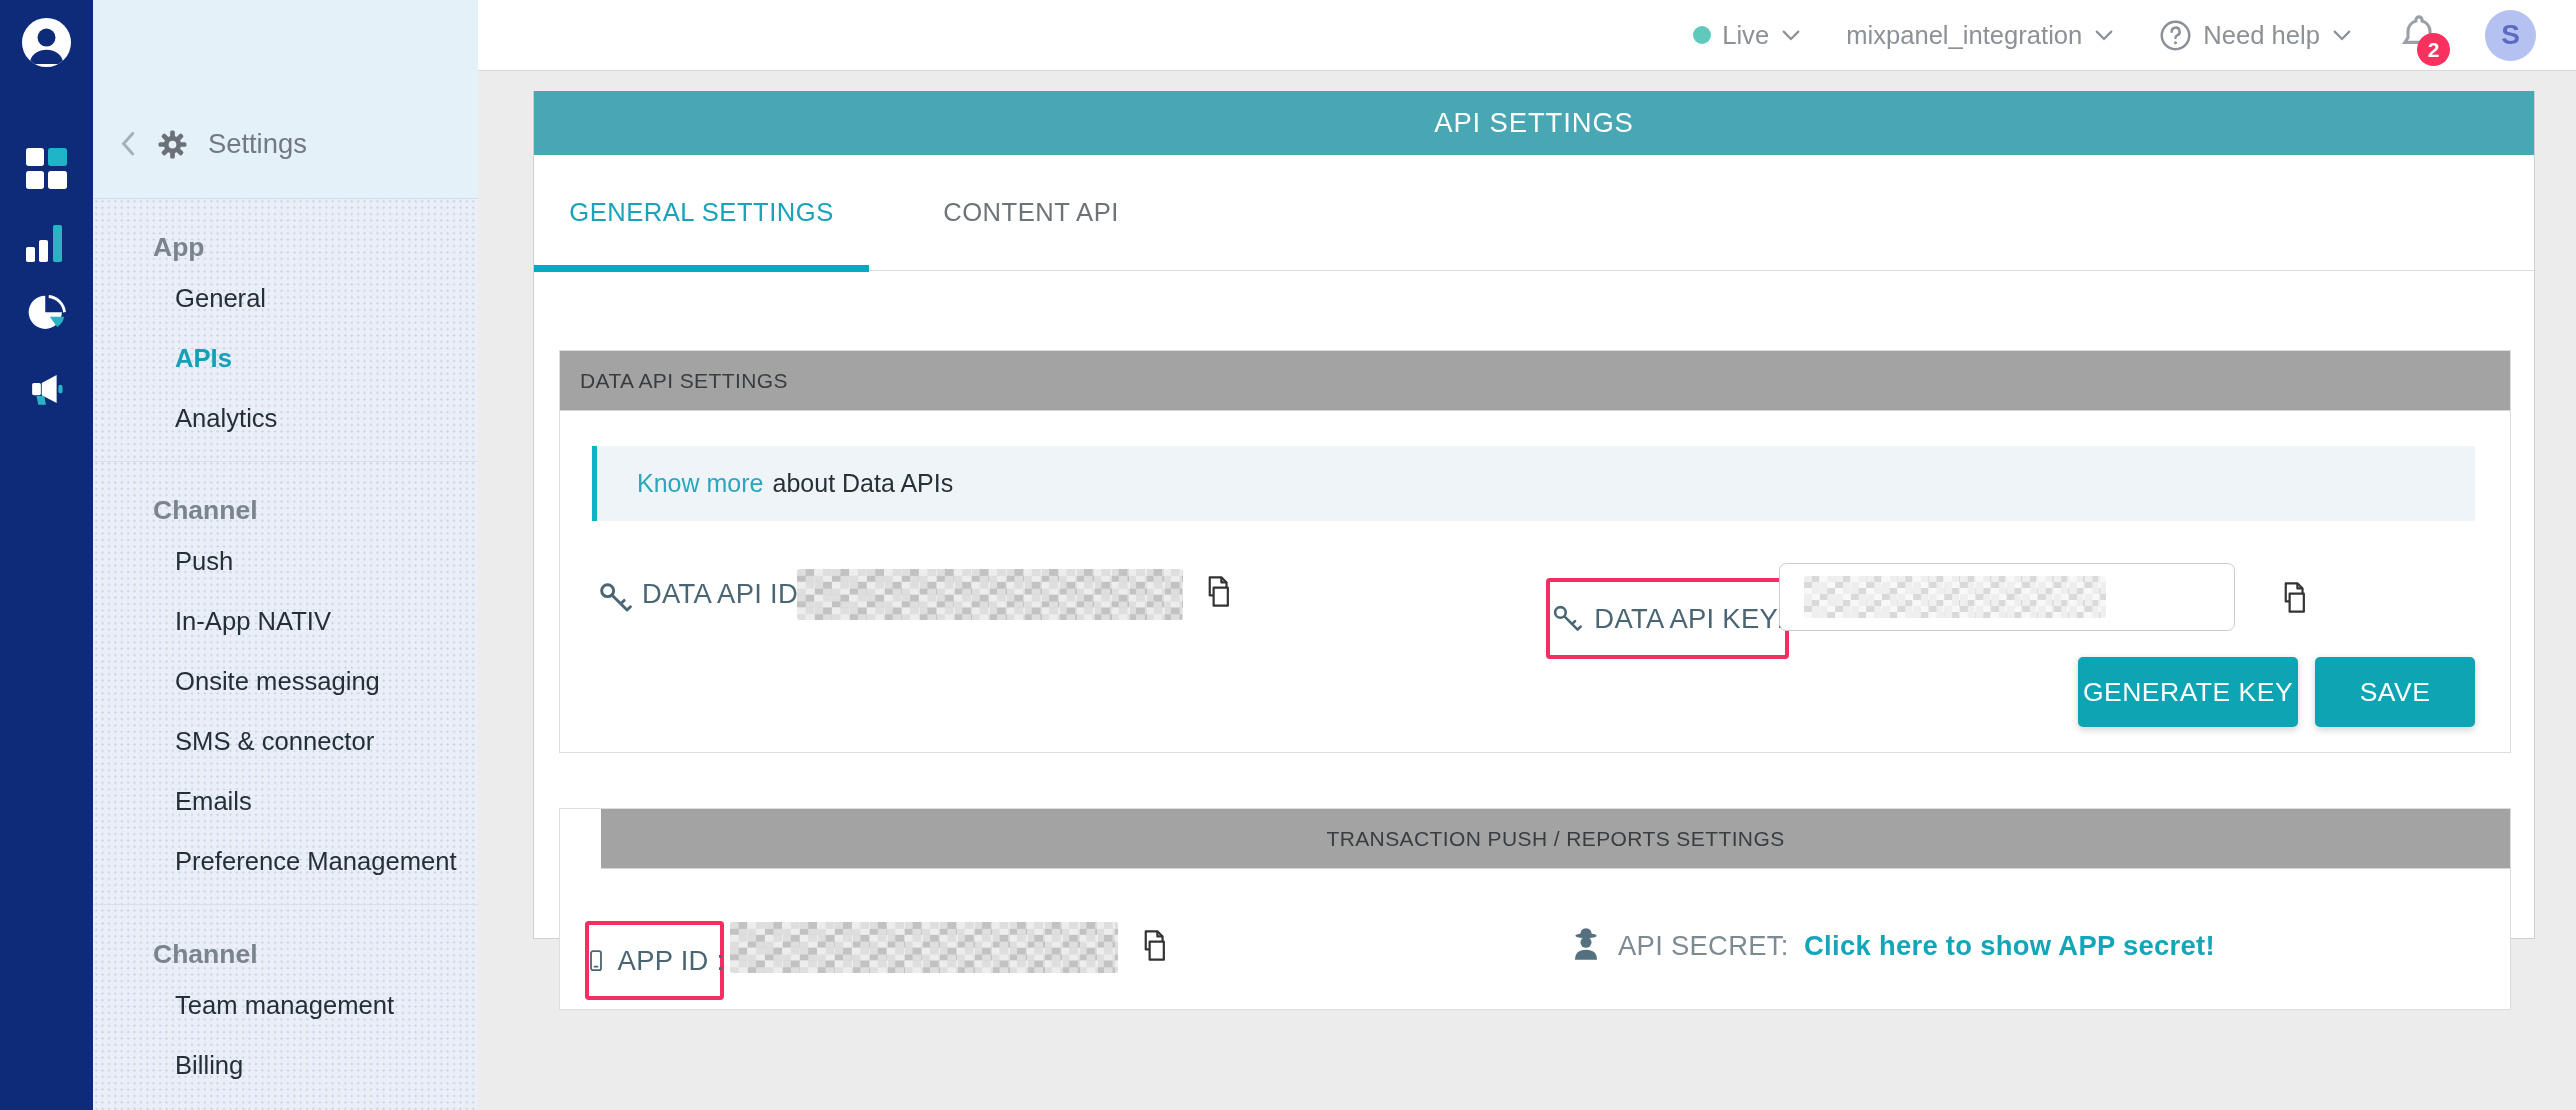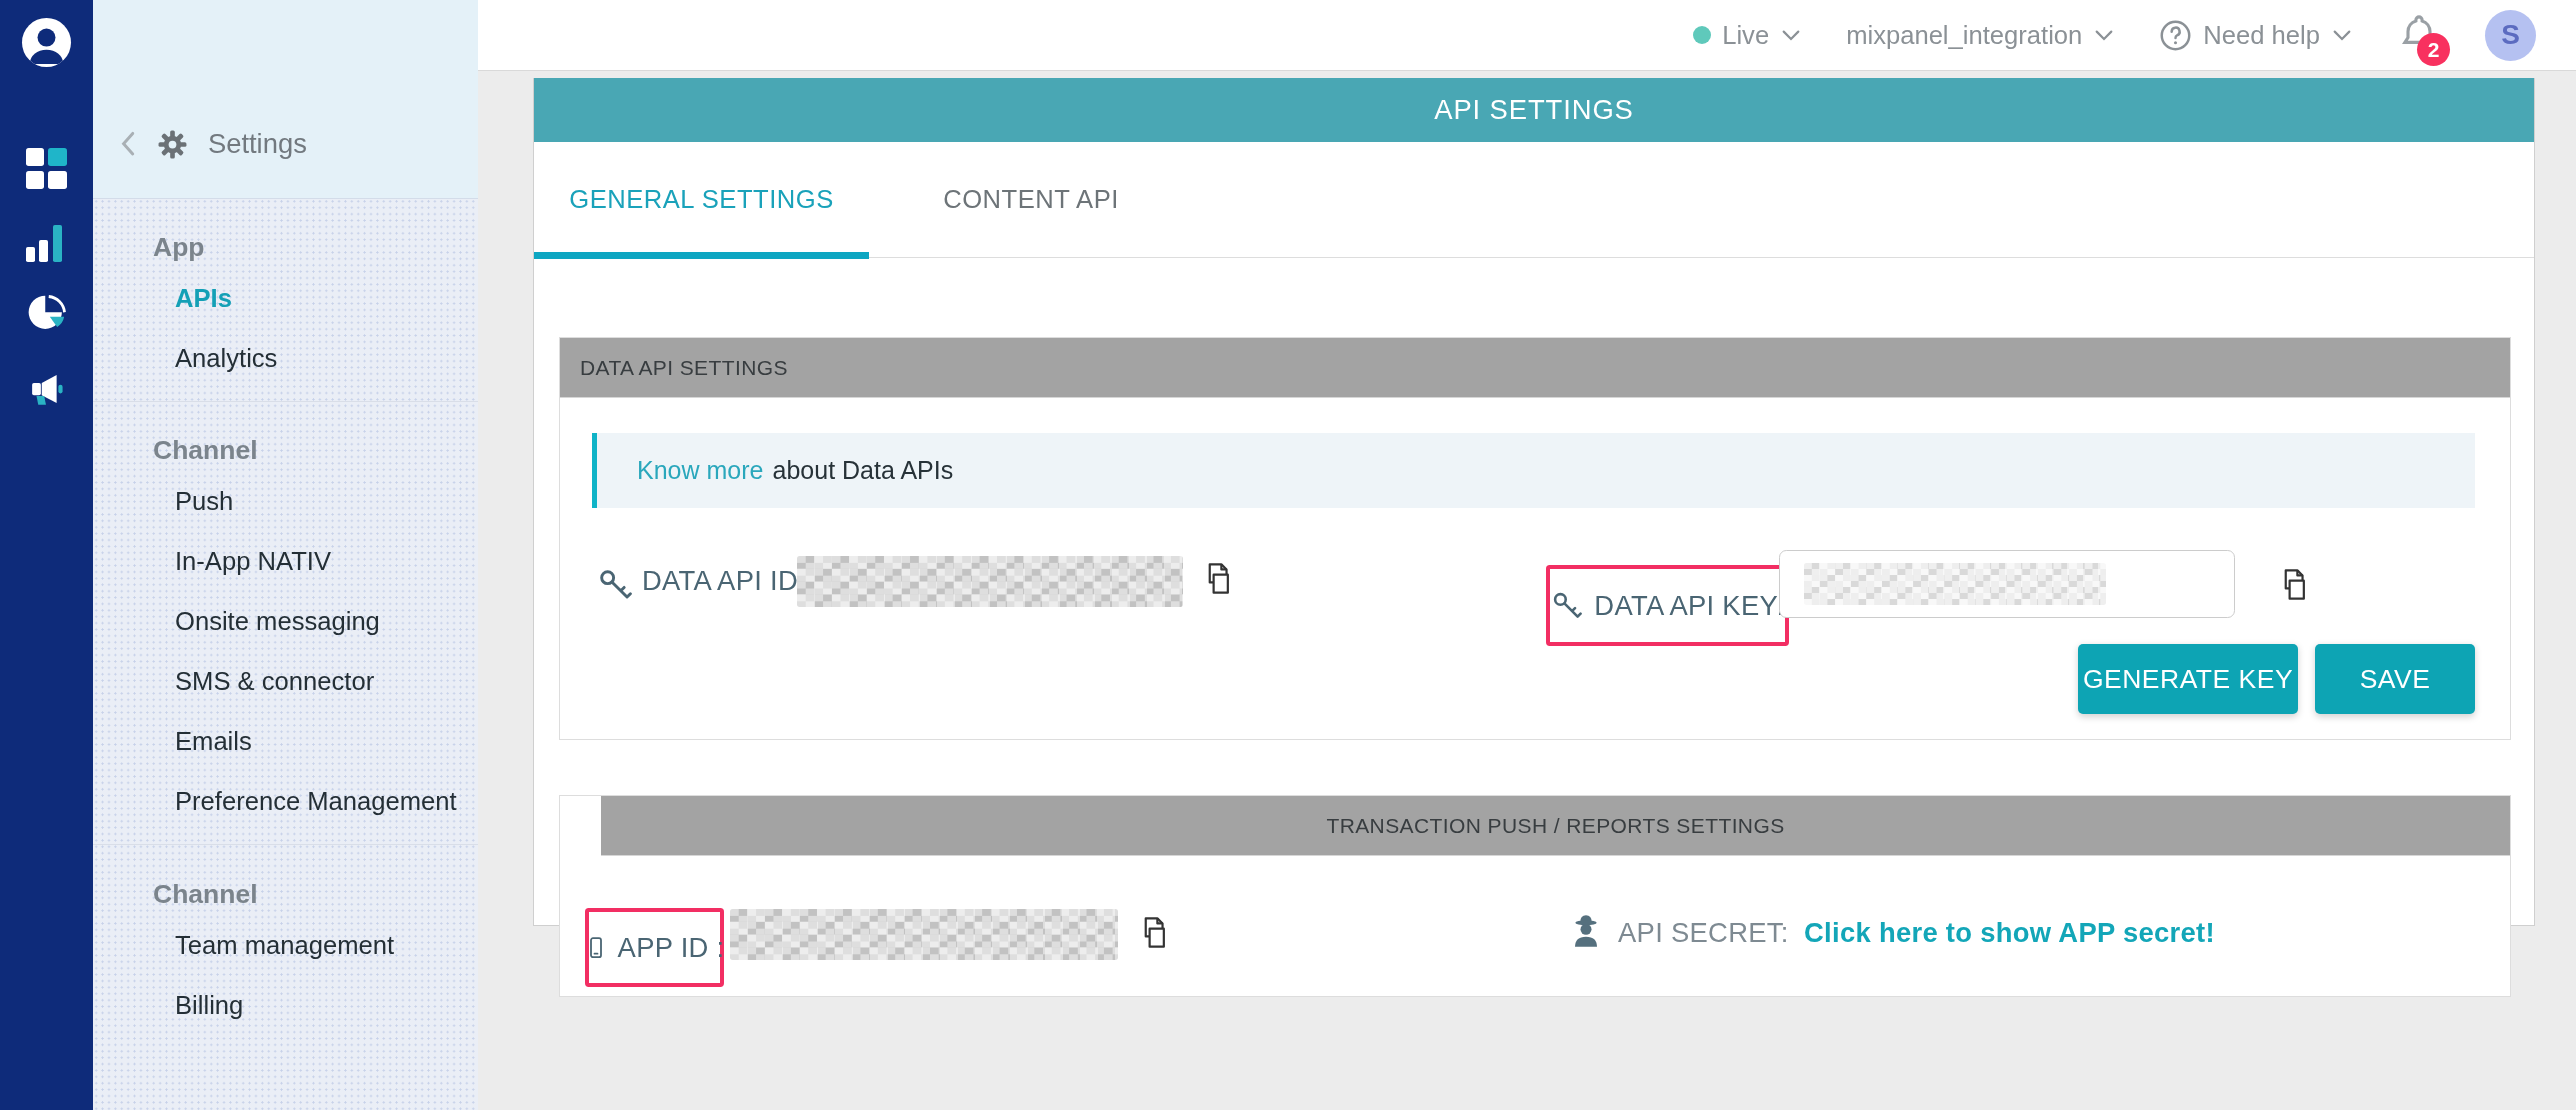--- a/index.html
+++ b/index.html
@@ -40,21 +40,21 @@
   .tb-group { display:flex; align-items:center; gap:11px; cursor:pointer; }
   .live-dot { width:18.3px; height:18.3px; border-radius:50%; background:#5fc9bb; }
   .bell-wrap { position:relative; width:44px; height:48px; }
   .badge { position:absolute; right:-9.1px; bottom:-7.3px; width:33px; height:33px; border-radius:50%;
     background:#f8315f; color:#fff; font-size:21px; font-weight:bold; display:flex; align-items:center; justify-content:center; }
   .avatar { width:51px; height:51px; border-radius:50%; background:#b5c1f1; color:#5b6bc0;
     font-size:28px; font-weight:bold; display:flex; align-items:center; justify-content:center; cursor:pointer; }
 
   
   .page { position:absolute; left:478px; top:71px; width:2098px; height:1039px; background:#ececec; }
-  .card { position:absolute; left:55px; top:7px; width:2002px; height:848px; background:#fff;
+  .card { position:absolute; left:55px; top:20px; width:2002px; height:848px; background:#fff;
     border:1.8px solid #cfcfcf; border-top:none; }
   .titlebar { height:64px; background:#49a7b4; color:#fff; font-size:27.4px; letter-spacing:0.9px;
     display:flex; align-items:center; justify-content:center; }
   .tabs { position:relative; height:116px; border-bottom:1.8px solid #ddd; }
   .tab { position:absolute; top:0; height:100%; display:flex; align-items:center; justify-content:center;
     font-size:25.6px; letter-spacing:0.5px; cursor:pointer; }
   .tab.t1 { left:0; width:335px; color:#1aa2ba; }
   .tab.t1::after { content:""; position:absolute; left:0; bottom:-1.8px; width:100%; height:7.3px; background:#0da6c2; }
   .tab.t2 { left:348px; width:298px; color:#6d7478; }
 
@@ -156,20 +156,21 @@
           </g>
           <circle cx="10" cy="10" r="2.5" fill="#e4f1f8"></circle>
         </svg>
       </span>
       <span>Settings</span>
     </div>
   </div>
   <div class="sb-nav">
     <div class="sb-section">
       <div class="sb-header">App</div>
+      <div class="sb-item">General</div>
       <div class="sb-item active">APIs</div>
       <div class="sb-item">Analytics</div>
     </div>
     <div class="sb-divider"></div>
     <div class="sb-section">
       <div class="sb-header">Channel</div>
       <div class="sb-item">Push</div>
       <div class="sb-item">In-App NATIV</div>
       <div class="sb-item">Onsite messaging</div>
       <div class="sb-item">SMS &amp; connector</div>

